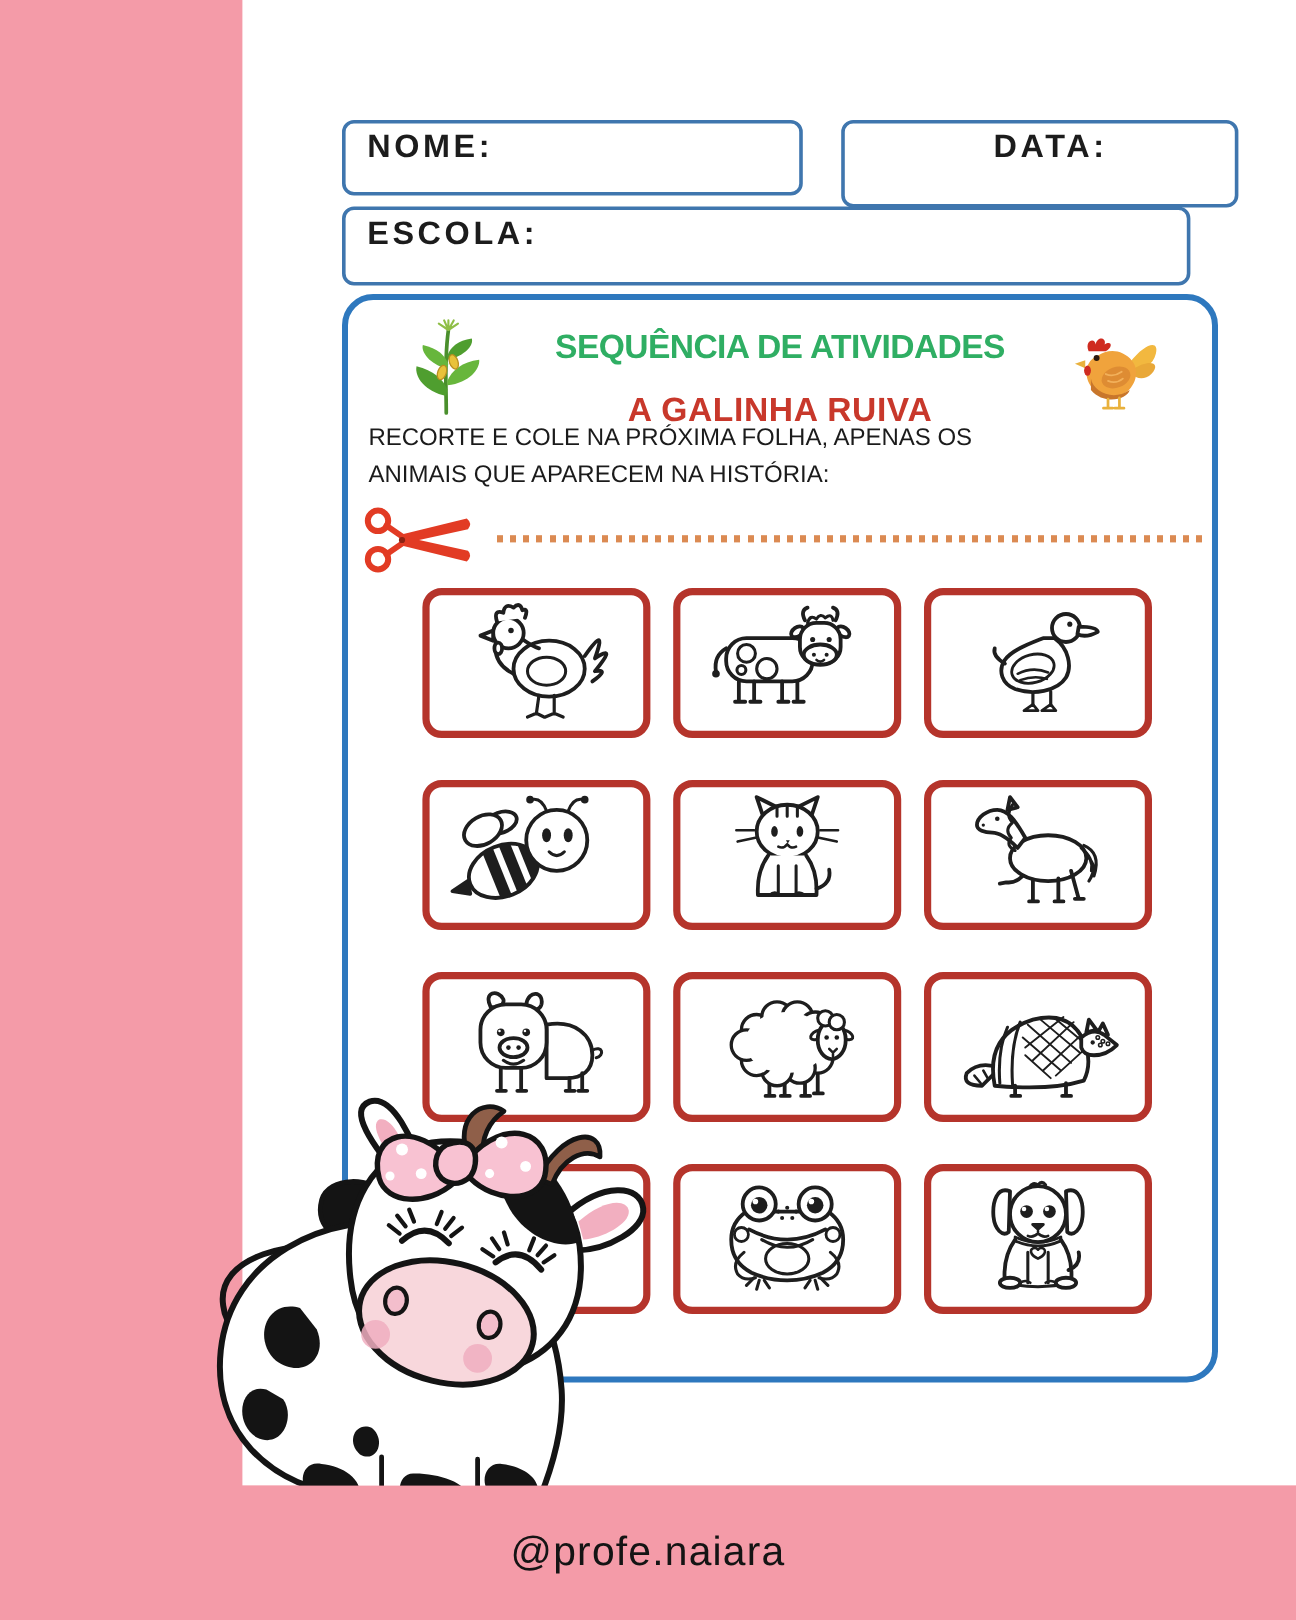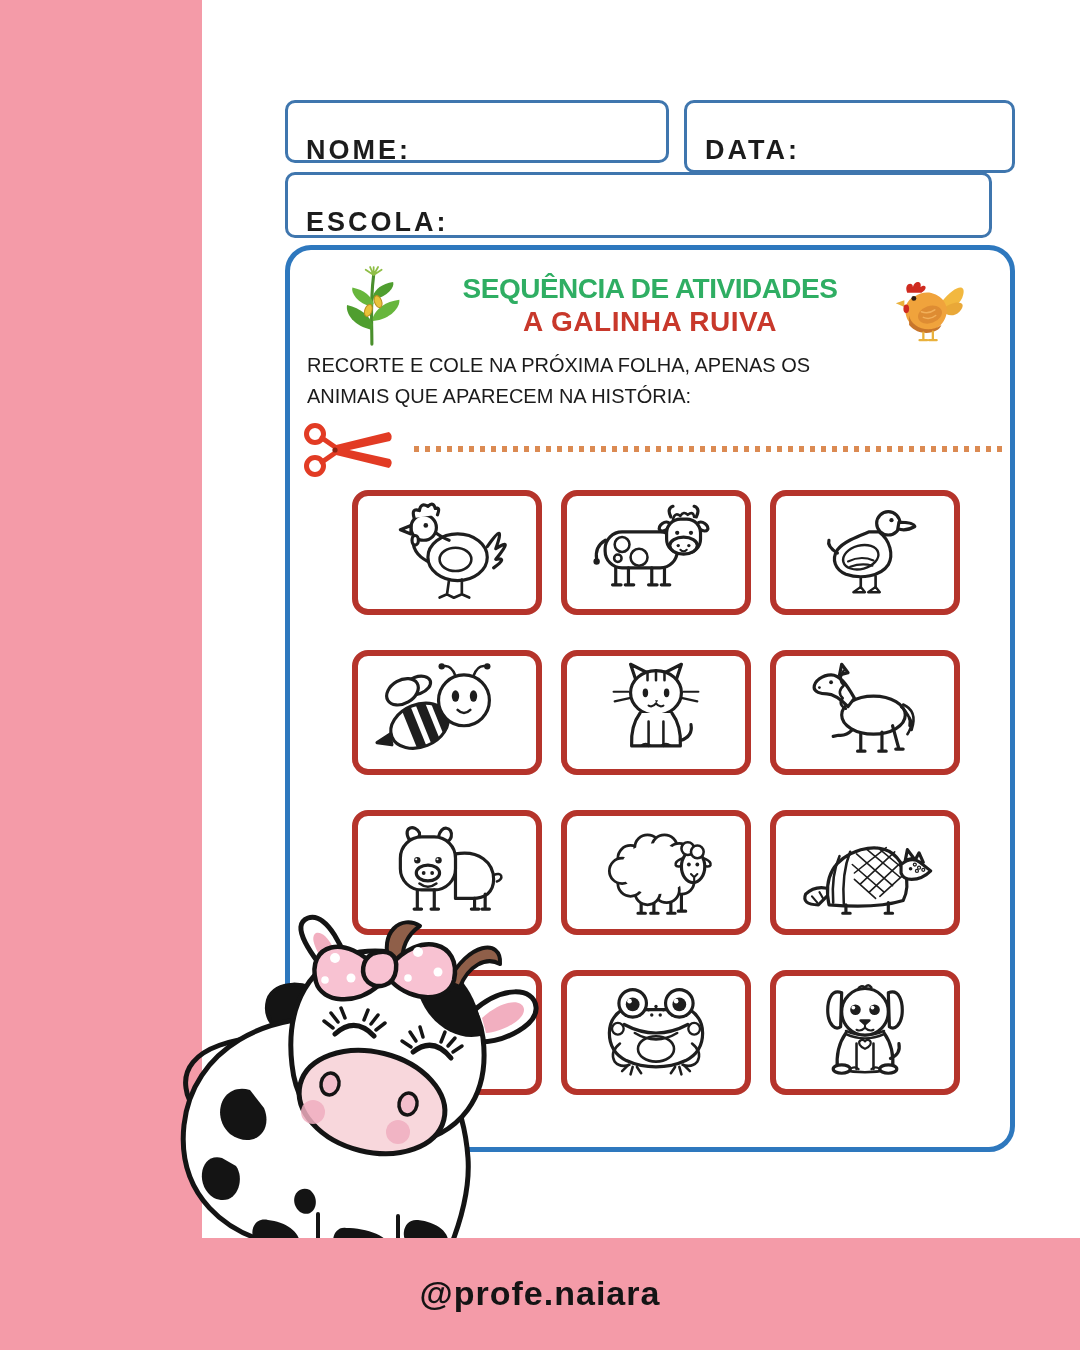--- a/index.html
+++ b/index.html
@@ -1,45 +1,45 @@
 <!DOCTYPE html>
 <html><head>
 <meta charset="utf-8">
 <style>
   html,body{margin:0;padding:0;}
   body{font-family:"Liberation Sans", sans-serif;}
   #canvas{position:relative;width:1080px;height:1350px;background:#F49BA8;overflow:hidden;}
   #white-panel{position:absolute;left:202px;top:0;width:878px;height:1238px;background:#ffffff;z-index:1;}
   .field{position:absolute;background:#fff;border:3px solid #3F76AE;border-radius:10px;z-index:2;box-sizing:border-box;}
-  .field .lbl{font-size:27px;font-weight:700;letter-spacing:3px;color:#1c1c1c;padding:32px 0 0 18px;}
+  .field .lbl{font-size:27px;font-weight:700;letter-spacing:3px;color:#1c1c1c;padding:4px 0 0 18px;}
   #field-nome{left:285px;top:100px;width:384px;height:63px;}
-  #field-data{left:684px;top:100px;width:331px;height:73px;}
+  #field-data{left:701px;top:100px;width:331px;height:73px;text-align:center;}
   #field-escola{left:285px;top:172px;width:707px;height:66px;}
   #card{position:absolute;left:285px;top:245px;width:730px;height:907px;background:#fff;
         border:5px solid #2E78BE;border-radius:26px;z-index:2;box-sizing:border-box;padding-left:20px;}
   #card-header{position:absolute;left:0;top:8px;width:100%;height:92px;}
   #corn-wrap{position:absolute;left:50px;top:6px;width:62px;height:84px;}
   #hen-wrap{position:absolute;right:42px;top:10px;width:76px;height:76px;}
   #title-block{position:absolute;left:130px;right:130px;top:14px;text-align:center;}
   .title-line1{font-size:28px;font-weight:800;letter-spacing:-0.5px;color:#2FAE63;line-height:1.18;}
-  .title-line2{font-size:28px;font-weight:800;letter-spacing:0.5px;color:#C8382B;line-height:1.18;}
+  .title-line2{font-size:28px;font-weight:800;letter-spacing:0.5px;color:#C8382B;line-height:1.18;margin-top:20px;}
   #instructions{position:absolute;left:17px;top:100px;width:676px;font-size:20px;font-weight:500;
         color:#1b1b1b;line-height:1.55;}
   #cut-row{position:absolute;left:12px;top:170px;width:700px;height:60px;}
   #scissors-wrap{position:absolute;left:0;top:2px;width:92px;height:56px;}
   #dotted-line{position:absolute;left:112px;top:26px;width:588px;height:6px;
         background:repeating-linear-gradient(90deg,#DB8A52 0 5px,transparent 5px 11px);}
   #animal-grid{position:absolute;left:62px;top:240px;display:grid;
         grid-template-columns:repeat(3,190px);grid-auto-rows:125px;column-gap:19px;row-gap:35px;}
   .cell{background:#fff;border:6px solid #B5342B;border-radius:16px;box-sizing:border-box;
         display:flex;align-items:center;justify-content:center;overflow:hidden;}
   .cell svg{width:162px;height:106px;}
   #cow-mascot{position:absolute;left:150px;top:890px;width:390px;height:360px;z-index:5;}
   #bottom-band{position:absolute;left:0;top:1238px;width:1080px;height:112px;background:#F49BA8;z-index:8;}
-  #handle{text-align:center;padding-top:36px;font-size:34px;font-weight:700;color:#141414;letter-spacing:1px;}
+  #handle{text-align:center;padding-top:36px;font-size:34px;font-weight:400;color:#141414;letter-spacing:1px;}
   .ln{stroke:#1E1E1E;stroke-linecap:round;stroke-linejoin:round;}
 </style>
 </head>
 <body>
 
 <div id="canvas">
   <div id="white-panel"></div>
 
   <div class="field" id="field-nome">
     <div class="lbl">NOME:</div>

